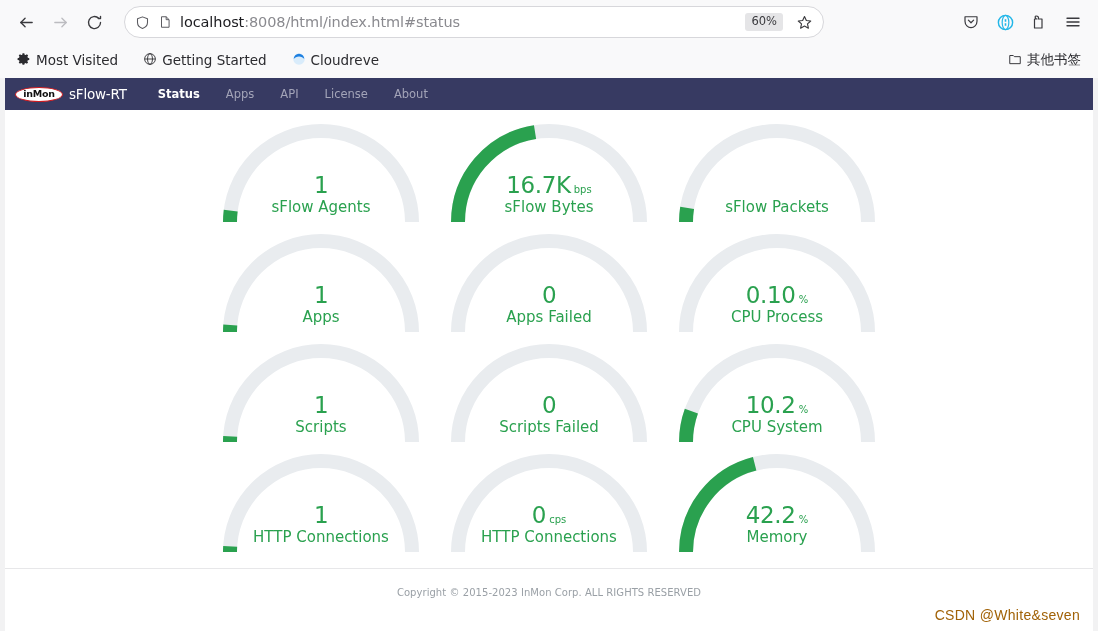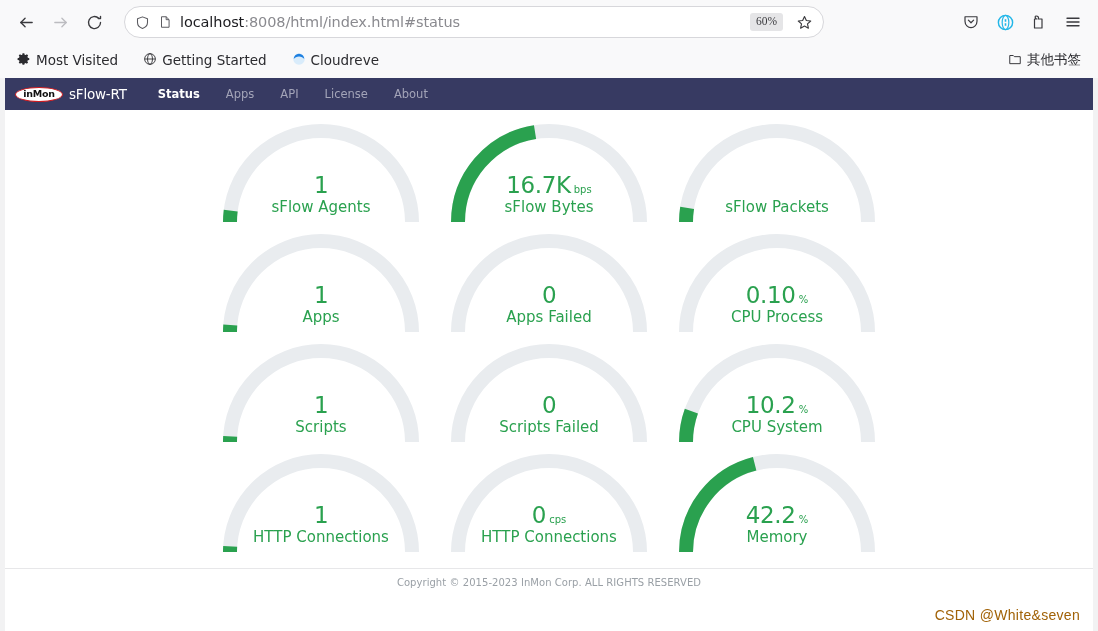--- a/index.html
+++ b/index.html
@@ -31,21 +31,21 @@
     max-width: 700px;
   }
   .urlbar .ico { color: #5b5b60; display: flex; align-items: center; flex: 0 0 auto; }
   .url-text {
     flex: 1 1 auto; font-size: 14.5px; color: #8a8a8f; white-space: nowrap;
     overflow: hidden; text-overflow: ellipsis; letter-spacing: -0.1px;
   }
   .url-text .host { color: #1c1c20; }
   .zoom-pill {
     font-size: 11.5px; color: #3a3a3e; background: #e5e5e7;
-    border-radius: 3px; padding: 3px 6px; flex: 0 0 auto; line-height: 1; font-family: Liberation Serif, serif;
+    border-radius: 3px; padding: 3px 6px; flex: 0 0 auto; line-height: 1;
   }
   .star-btn { width: 26px; height: 26px; display: flex; align-items: center; justify-content: center; color: #3a3a3e; flex: 0 0 auto; }
 
   .toolbar-right { display: flex; align-items: center; gap: 4px; margin-left: auto; }
   .tb-icon { width: 30px; height: 30px; display: flex; align-items: center; justify-content: center; color: #3a3a3e; }
 
   .bookmarks {
     height: 32px; display: flex; align-items: center; padding: 0 10px;
     background: #f9f9fa; font-size: 13.5px; color: #36363a; gap: 11px;
   }
@@ -101,21 +101,21 @@
   }
   .gauge-unit { font-size: 10px; color: #2aa14f; letter-spacing: 0; }
   .gauge-title {
     color: #2aa14f; font-size: 15px; line-height: 1.25; margin-top: 1px; white-space: nowrap;
   }
 
   
   .page-footer {
     border-top: 1px solid #e7e7e9;
     margin-top: 10px;
-    padding-top: 8px;
+    padding-top: 18px;
     text-align: center;
   }
   .copyright { font-size: 10px; color: #9aa0a6; letter-spacing: 0.05px; }
 
   .watermark {
     position: absolute; right: 18px; bottom: 8px;
     font-size: 14px; color: #a16207; letter-spacing: 0.3px;
     font-family: "Liberation Sans", sans-serif;
   }
 </style>

